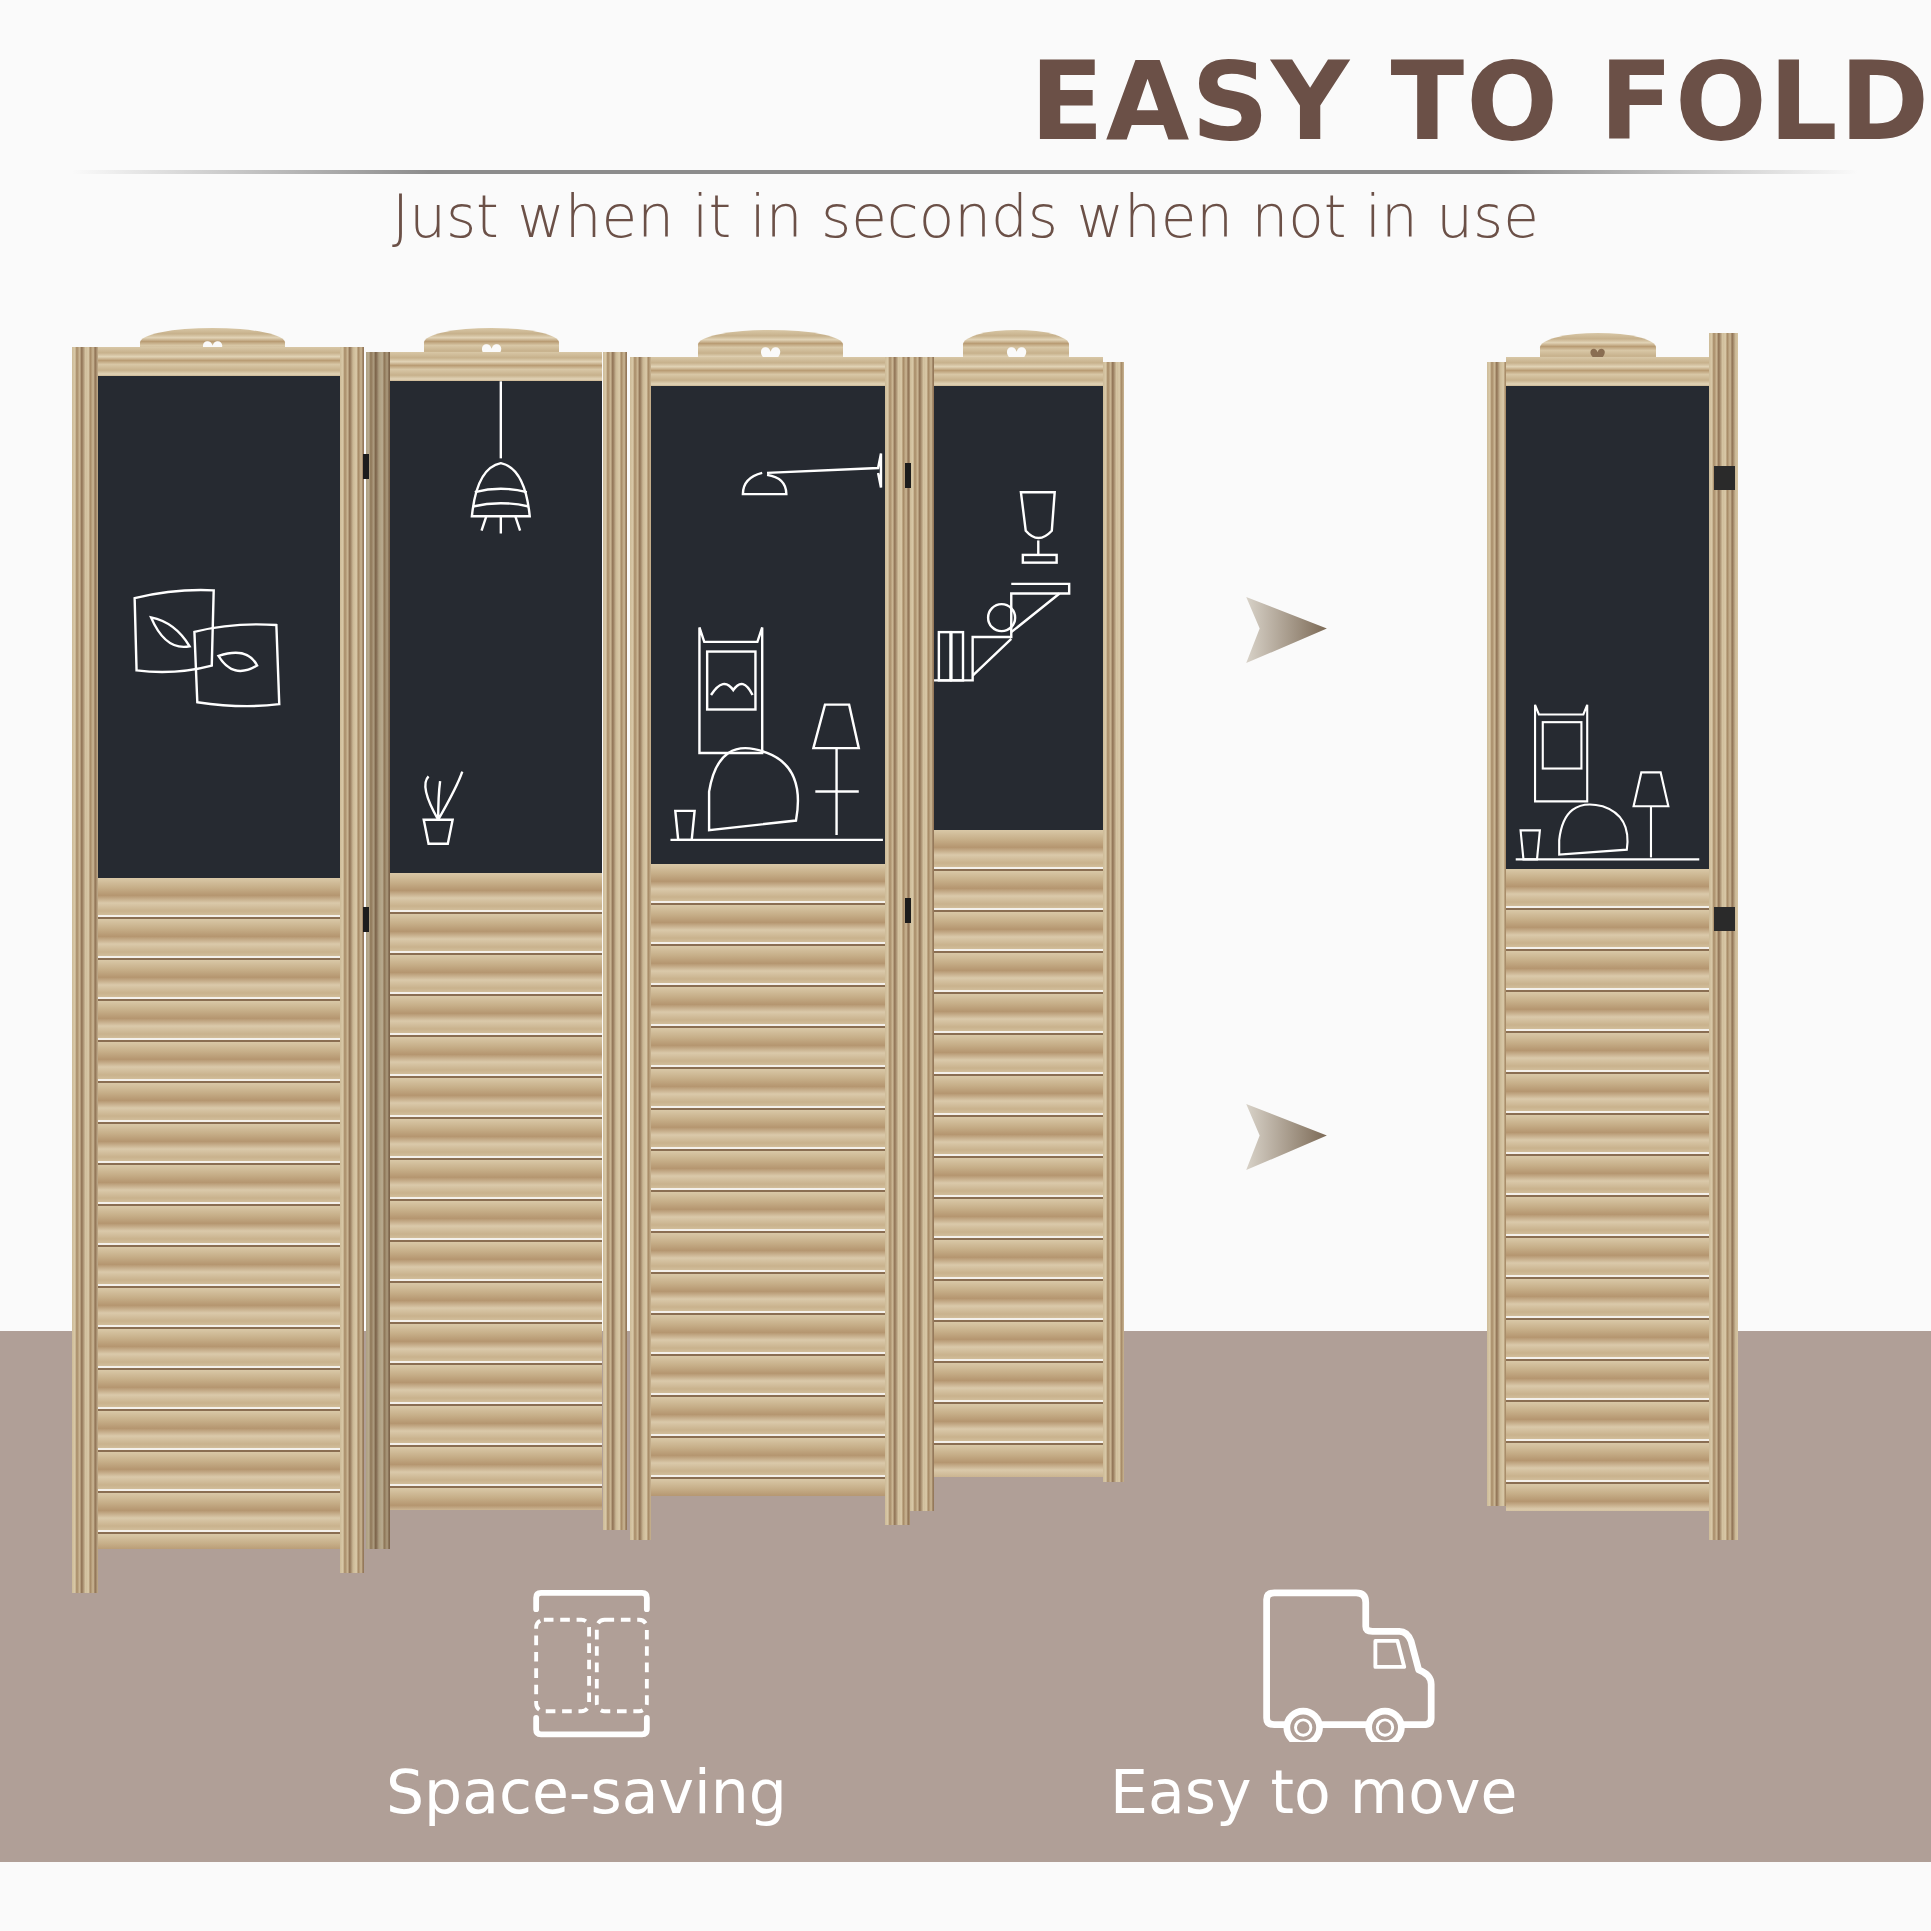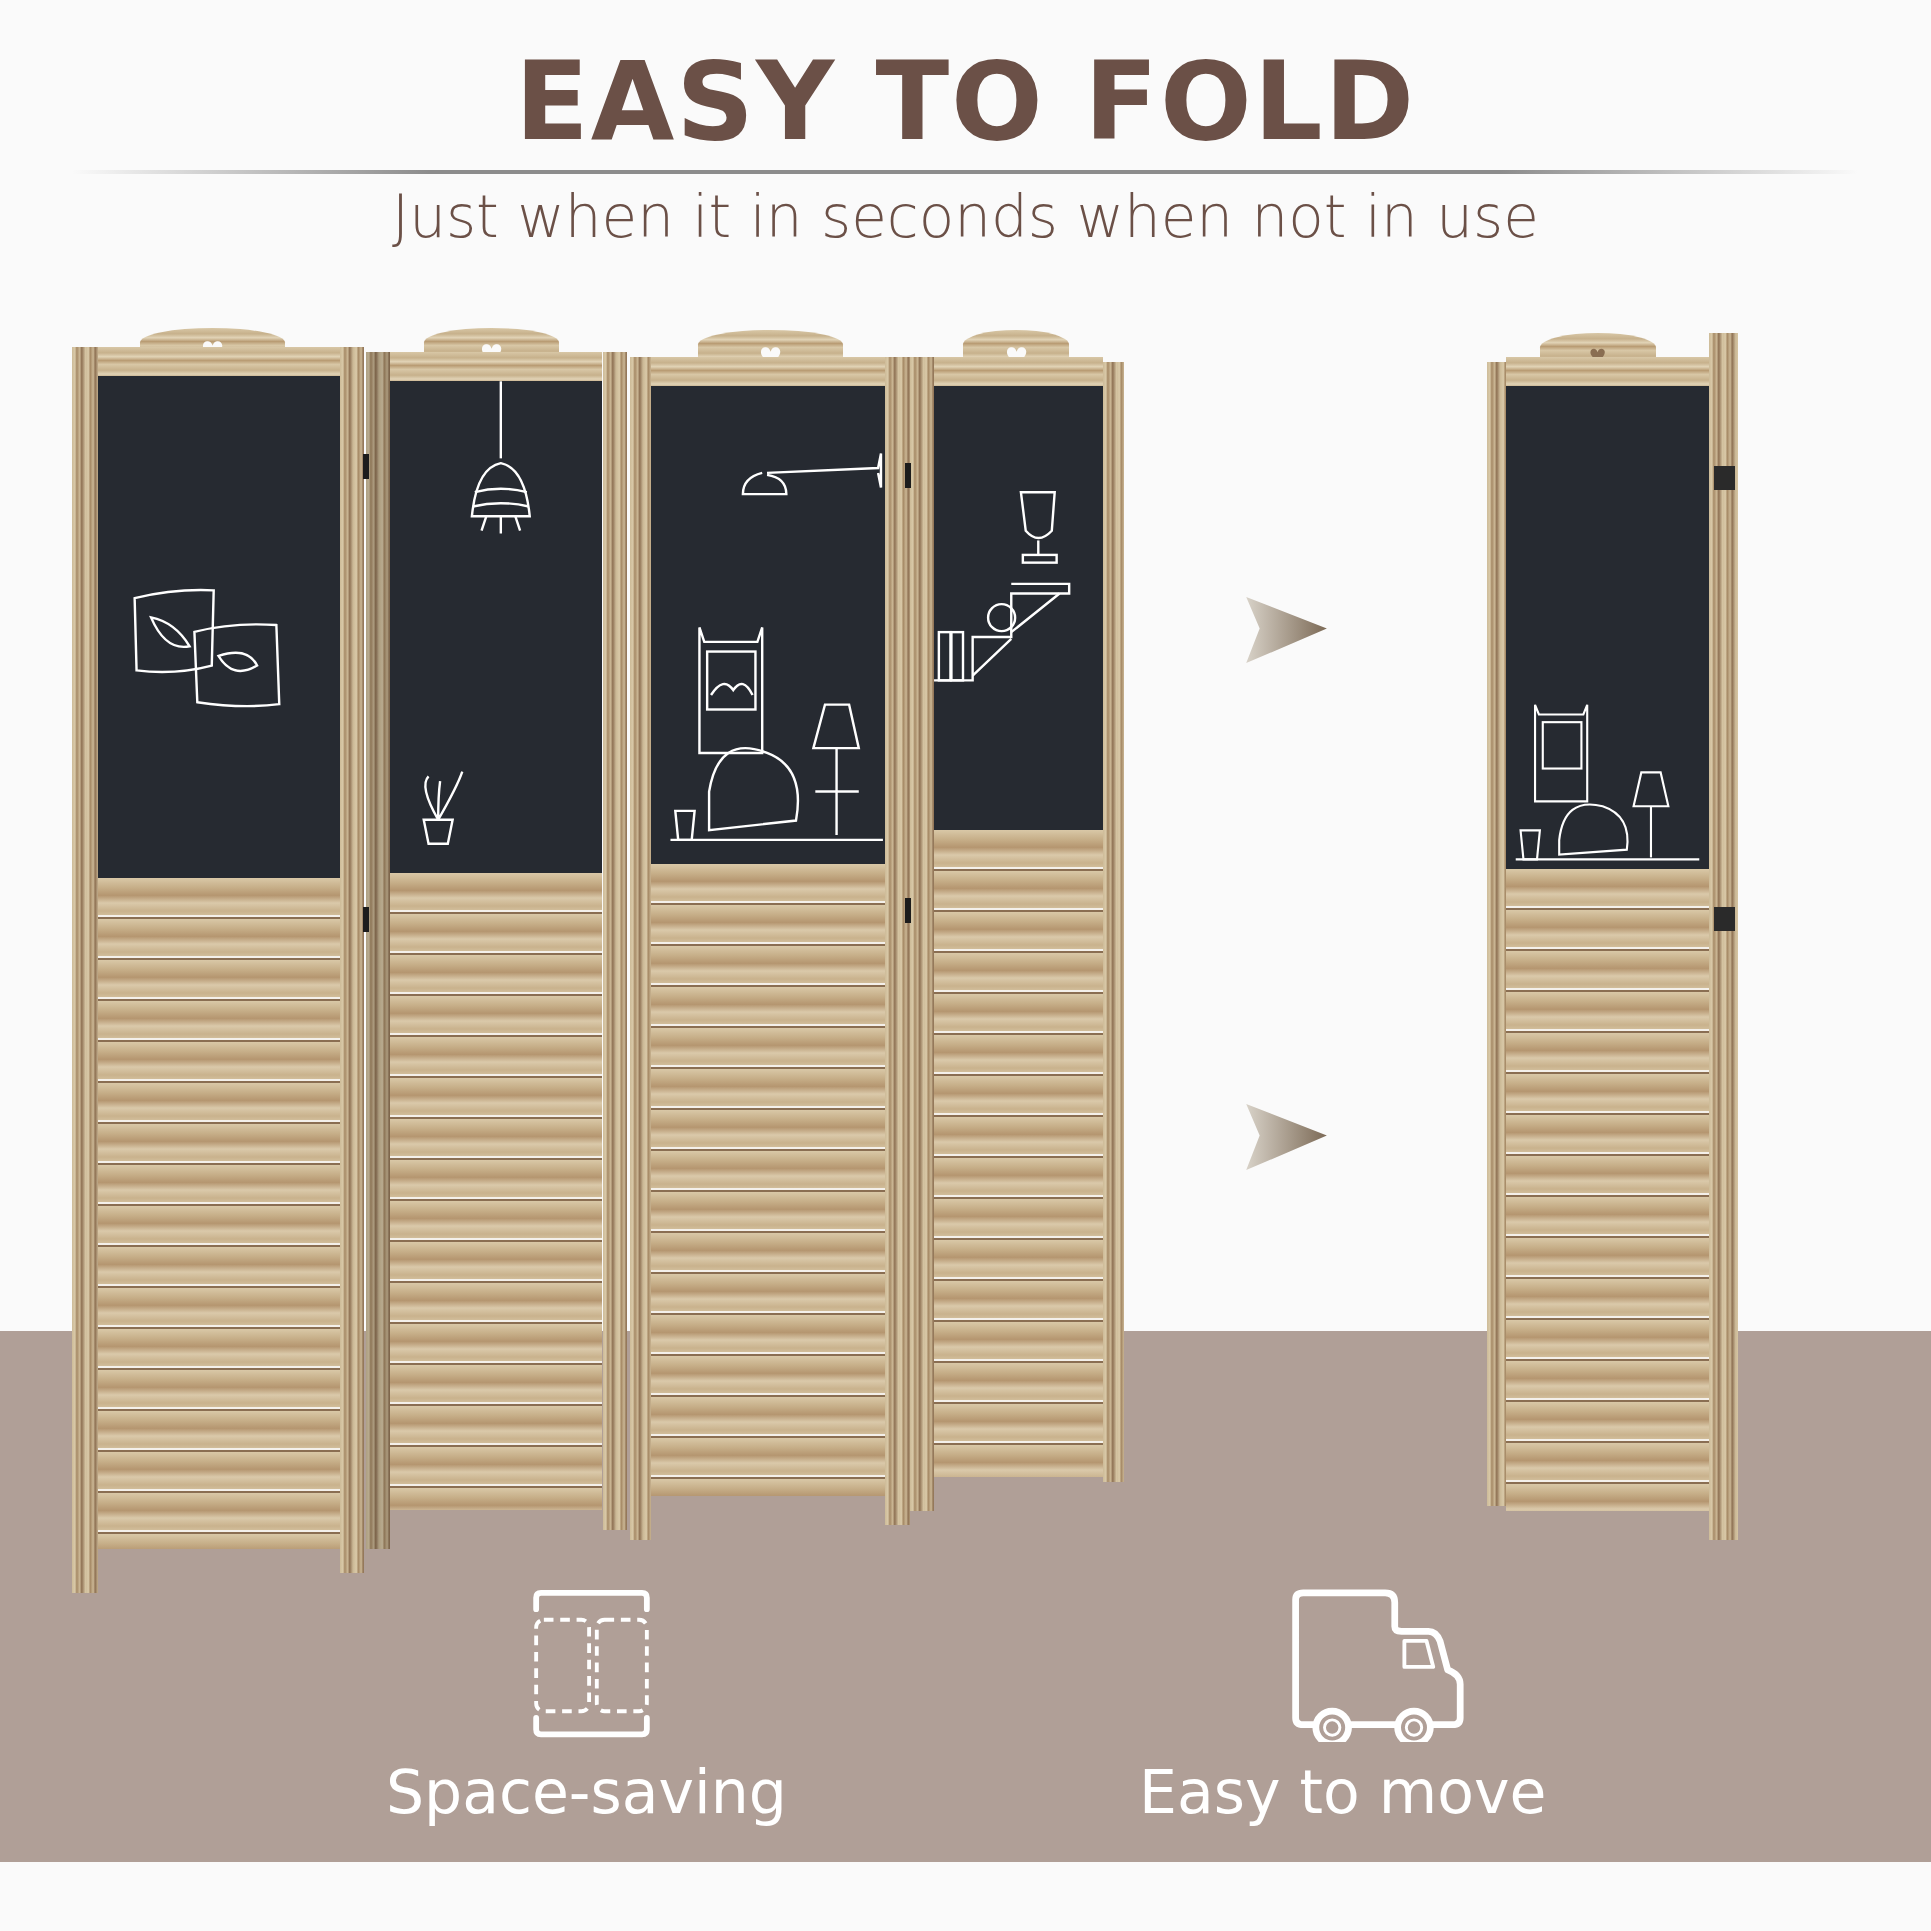--- a/index.html
+++ b/index.html
@@ -1,18 +1,18 @@
 <!DOCTYPE html>
 <html><head>
 <meta charset="utf-8">
 <style>
   html, body { margin:0; padding:0; }
   body { width:1931px; height:1931px; background:#fafafa; position:relative; overflow:hidden; font-family:"Liberation Sans", sans-serif; }
   .abs { position:absolute; }
-  .title { left:0; width:1931px; top:39px; text-align:center; font-size:108px; font-weight:bold; color:#6b5047; letter-spacing:1.9px; font-family:"DejaVu Sans", sans-serif; }
+  .title { left:0; width:1931px; top:39px; text-align:right; font-size:108px; font-weight:bold; color:#6b5047; letter-spacing:1.9px; font-family:"DejaVu Sans", sans-serif; }
   .divider { left:72px; width:1786px; top:170px; height:3.9px; background:linear-gradient(to right, rgba(140,140,140,0) 0%, #8c8c8c 20%, #8c8c8c 80%, rgba(140,140,140,0) 100%); }
   .subtitle { left:0; width:1931px; top:183px; text-align:center; font-size:58px; color:#6b5047; font-family:"DejaVu Sans", sans-serif; font-weight:300; }
   .floor { left:0; top:1331px; width:1931px; height:531px; background:#b09f97; }
   .wood { background:repeating-linear-gradient(90deg, #cdbb98 0px, #d9c9a8 2.9px, #a68a66 4.8px, #cbb795 7.7px, #8f7254 9.7px, #d4c3a1 13.5px); }
   .wood-h { background:repeating-linear-gradient(180deg, #d8c7a6 0px, #c7b18c 5.8px, #e1d3b6 9.7px, #b99c74 13.5px, #d8c7a6 17.4px); }
   .slats { background:
       repeating-linear-gradient(180deg, transparent 0px, transparent 37px, #f4f0ea 37px, #f4f0ea 39px, #8a6e52 39px, #8a6e52 41px),
       repeating-linear-gradient(180deg, #d9c8a7 0px, #c6ae88 9.7px, #b59670 17.4px, #dac9aa 25px, #c9b28d 33px, #d9c8a7 41px); }
   .board { background:#262a31; }
   .panel { position:absolute; }
@@ -176,21 +176,21 @@
       <path d="M5 135 L5 147 Q5 152 10 152 L115 152 Q120 152 120 147 L120 135"></path>
     </g>
     <g fill="none" stroke="#fff" stroke-width="4" stroke-dasharray="10 7">
       <rect x="5" y="33" width="55" height="95" rx="8"></rect>
       <rect x="68" y="33" width="52" height="95" rx="8"></rect>
     </g>
   </svg>
   <div class="abs label" style="left:0; top:169px; width:444px;">Space-saving</div>
 </div>
 
-<div class="abs" style="left:1139px; top:1588px; width:463px; height:251px;">
+<div class="abs" style="left:1110px; top:1588px; width:463px; height:251px;">
   <svg class="abs" style="left:145px; top:0;" width="183" height="154" viewBox="0 0 190 160">
     <g fill="none" stroke="#fff" stroke-width="7" stroke-linejoin="round">
       <path d="M12 12 Q12 5 20 5 L105 5 Q115 5 115 15 L115 40 Q115 45 122 45 L150 45 Q158 45 162 55 L170 85 Q183 90 183 100 L183 135 Q183 142 175 142 L20 142 Q12 142 12 135 Z"></path>
       <path d="M125 55 L148 55 L155 82 L125 82 Z" stroke-width="4"></path>
     </g>
     <g fill="#b09f97" stroke="#fff">
       <circle cx="50" cy="145" r="17" stroke-width="7"></circle>
       <circle cx="50" cy="145" r="8" stroke-width="3"></circle>
       <circle cx="135" cy="145" r="17" stroke-width="7"></circle>
       <circle cx="135" cy="145" r="8" stroke-width="3"></circle>

